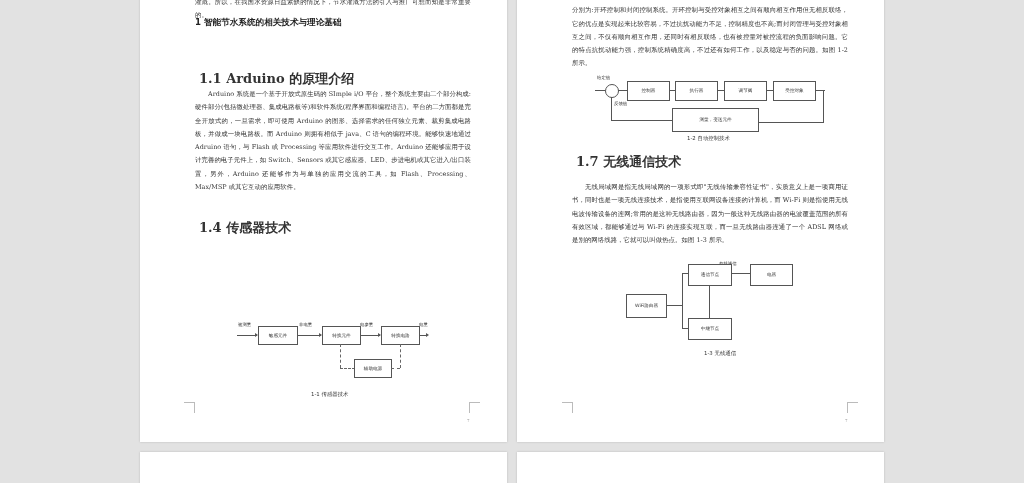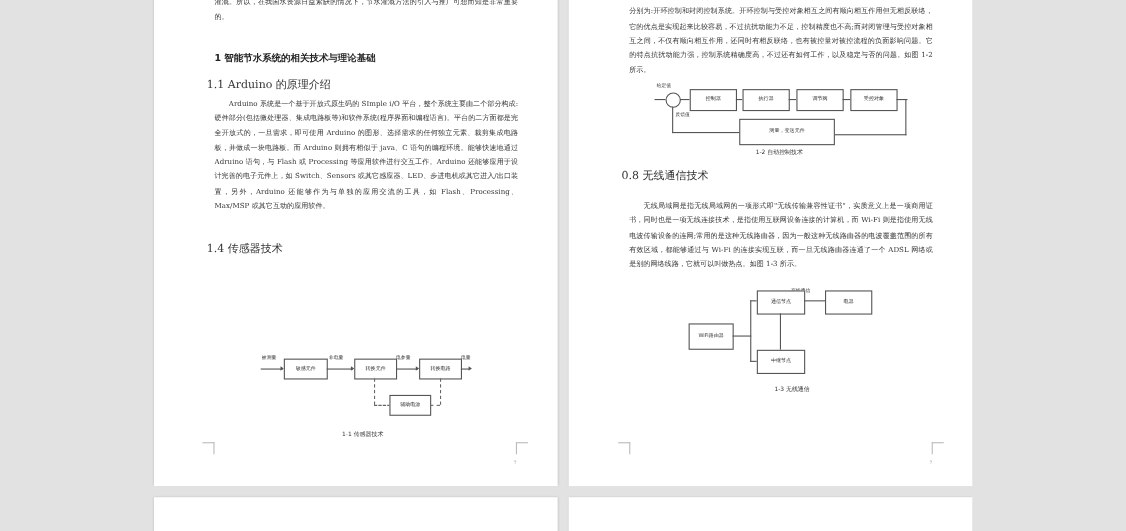--- a/index.html
+++ b/index.html
@@ -22,21 +22,21 @@
       position: absolute; left: 55px; width: 276px;
       font-size: 6.4px; line-height: 13.3px; letter-spacing: 0.05px;
       text-align: justify; color: #333;
     }
     .indent { text-indent: 13px; }
     .h1 {
       position: absolute; left: 55px; font-family: "DejaVu Sans", sans-serif;
       font-size: 8.6px; font-weight: bold; color: #222;
     }
     .h2 {
-      position: absolute; left: 48px; font-size: 10px; color: #333;
+      position: absolute; left: 59px; font-size: 13px; color: #333; font-weight: bold;
     }
     .corner { position: absolute; width: 10px; height: 10px; border-color: #bbb; border-style: solid; border-width: 0; }
     .c-tl { border-right-width: 1px; border-top-width: 1px; }
     .c-tr { border-left-width: 1px; border-top-width: 1px; }
     .pnum { position: absolute; font-size: 4px; color: #999; }
     .diag { position: absolute; }
     .box {
       position: absolute; border: 1px solid #555; background: #fff;
       font-family: "DejaVu Sans", sans-serif; font-size: 4.6px;
       display: flex; align-items: center; justify-content: center; text-align: center;
@@ -48,21 +48,21 @@
     .dline-v { position: absolute; border-left: 1px dashed #666; width: 0; }
     .arrow-r { position: absolute; width: 0; height: 0; border-top: 2px solid transparent; border-bottom: 2px solid transparent; border-left: 3px solid #555; }
     .caption { position: absolute; font-family: "DejaVu Sans", sans-serif; font-size: 5.4px; color: #333; white-space: nowrap; }
     .circle { position: absolute; border: 1px solid #555; border-radius: 50%; background: #fff; }
   </style>
 </head>
 <body>
 
 <div class="page p1">
   <div class="txt" style="top:6px;">灌溉。所以，在我国水资源日益紧缺的情况下，节水灌溉方法的引入与推广可想而知是非常重要的。</div>
-  <div class="h1" style="top:57px;">1 智能节水系统的相关技术与理论基础</div>
+  <div class="h1" style="top:27px;">1 智能节水系统的相关技术与理论基础</div>
   <div class="h2" style="top:80px;">1.1 Arduino 的原理介绍</div>
   <div class="txt indent" style="top:98px;">Arduino 系统是一个基于开放式原生码的 SImple i/O 平台，整个系统主要由二个部分构成:硬件部分(包括微处理器、集成电路板等)和软件系统(程序界面和编程语言)。平台的二方面都是完全开放式的，一旦需求，即可使用 Arduino 的图形、选择需求的任何独立元素、裁剪集成电路板，并做成一块电路板。而 Arduino 则拥有相似于 java、C 语句的编程环境。能够快速地通过 Adruino 语句，与 Flash 或 Processing 等应用软件进行交互工作。Arduino 还能够应用于设计完善的电子元件上，如 Switch、Sensors 或其它感应器、LED、步进电机或其它进入/出口装置，另外，Arduino 还能够作为与单独的应用交流的工具，如 Flash、Processing、Max/MSP 或其它互动的应用软件。</div>
   <div class="h2" style="top:229px;">1.4 传感器技术</div>
 
   <div class="diag" style="left:0; top:0; width:367px; height:452px;">
     <div class="lbl" style="left:98px; top:332px;">被测量</div>
     <div class="line" style="left:97px; top:345px; width:20px; height:1px;"></div>
     <div class="arrow-r" style="left:115px; top:343px;"></div>
     <div class="box" style="left:118px; top:336px; width:38px; height:17px;">敏感元件</div>
     <div class="lbl" style="left:159px; top:332px;">非电量</div>
@@ -107,21 +107,21 @@
     <div class="line" style="left:298px; top:100px; width:10px; height:1px;"></div>
     <div class="line" style="left:306px; top:100px; width:1px; height:33px;"></div>
     <div class="line" style="left:240px; top:132px; width:67px; height:1px;"></div>
     <div class="box" style="left:155px; top:118px; width:85px; height:22px;">测量，变送元件</div>
     <div class="line" style="left:94px; top:130px; width:61px; height:1px;"></div>
     <div class="line" style="left:94px; top:107px; width:1px; height:24px;"></div>
     <div class="lbl" style="left:97px; top:111px;">反馈值</div>
     <div class="caption" style="left:170px; top:145px;">1-2 自动控制技术</div>
   </div>
 
-  <div class="h2" style="top:163px;">0.8 无线通信技术</div>
+  <div class="h2" style="top:163px;">1.7 无线通信技术</div>
   <div class="txt indent" style="top:191px;">无线局域网是指无线局域网的一项形式即"无线传输兼容性证书"，实质意义上是一项商用证书，同时也是一项无线连接技术，是指使用互联网设备连接的计算机，而 Wi-Fi 则是指使用无线电波传输设备的连网;常用的是这种无线路由器，因为一般这种无线路由器的电波覆盖范围的所有有效区域，都能够通过与 Wi-Fi 的连接实现互联，而一旦无线路由器连通了一个 ADSL 网络或是别的网络线路，它就可以叫做热点。如图 1-3 所示。</div>
 
   <div class="diag" style="left:0; top:0; width:367px; height:452px;">
     <div class="lbl" style="left:202px; top:271px;">有线通信</div>
     <div class="box" style="left:109px; top:304px; width:39px; height:22px;">WiFi路由器</div>
     <div class="line" style="left:149px; top:315px; width:17px; height:1px;"></div>
     <div class="line" style="left:165px; top:283px; width:1px; height:56px;"></div>
     <div class="line" style="left:165px; top:283px; width:6px; height:1px;"></div>
     <div class="line" style="left:165px; top:338px; width:6px; height:1px;"></div>
     <div class="box" style="left:171px; top:274px; width:42px; height:20px;">通信节点</div>

